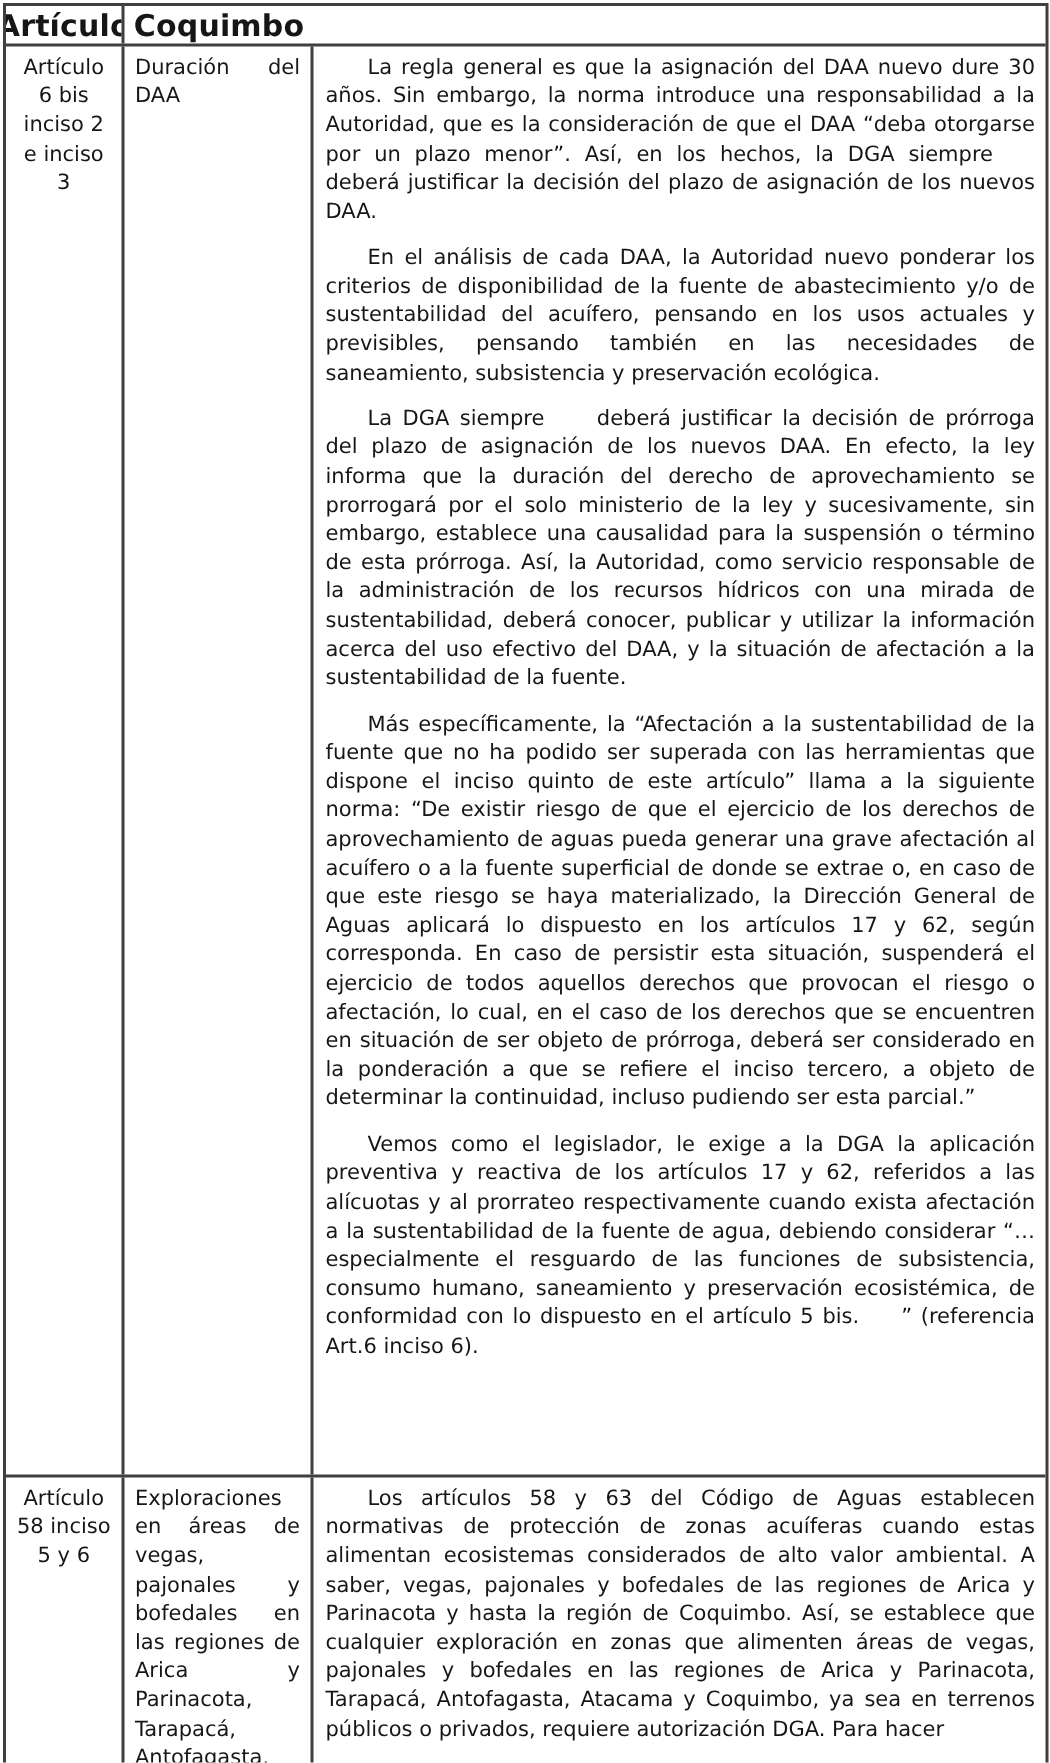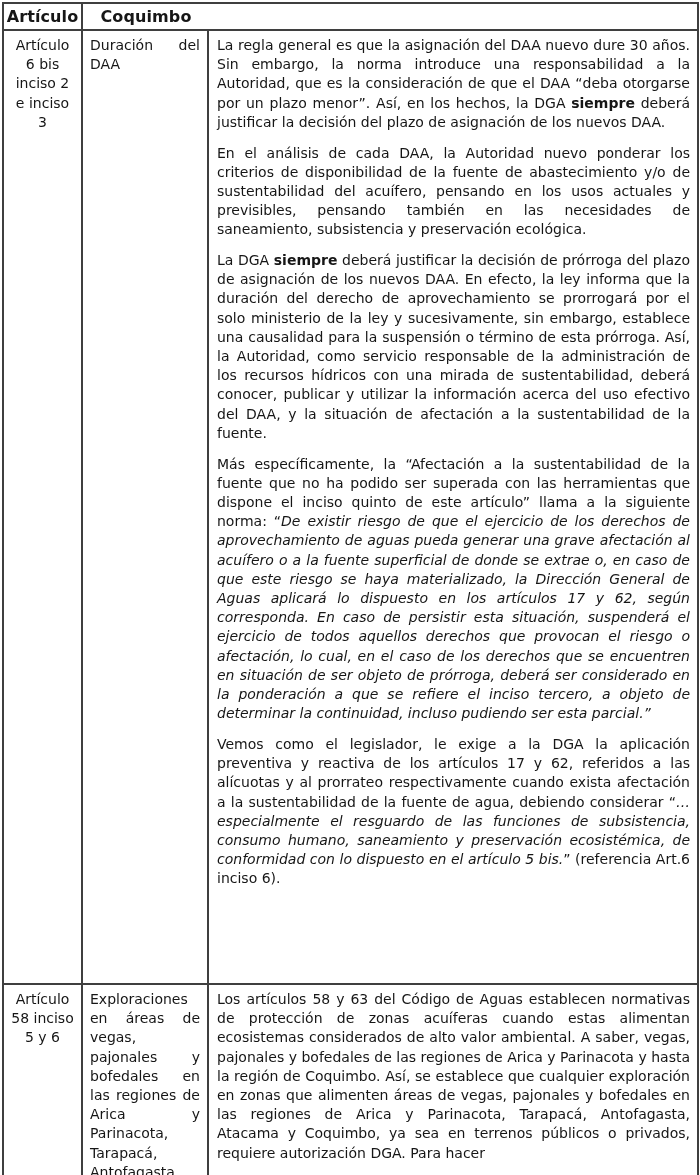--- a/index.html
+++ b/index.html
@@ -36,21 +36,21 @@
   }
   .t-cell:last-child {
     border-right: none;
   }
   
   .hdr .t-cell {
     height: 25px;
     display: flex;
     align-items: center;
     justify-content: center;
-    font-size: 16px;
+    font-size: 20px;
     font-weight: bold;
     letter-spacing: 0.1px;
   }
   
   .body-row .t-cell {
     padding: 5px 7px 6px 7px;
     font-size: 14px;
     line-height: 19.2px;
   }
   .row-1 { height: 952px; }
@@ -65,23 +65,23 @@
     padding-left: 8px !important;
     padding-right: 7px !important;
   }
   .cell-alcance p {
     margin: 0 0 11.5px 0;
     text-align: justify;
   }
   .cell-alcance p:last-child {
     margin-bottom: 0;
   }
-  .seg-n { font-style: normal; font-weight: normal; }
-  .seg-b { font-weight: bold; }
-  .seg-i { font-style: italic; }
+  .seg-n { font-style: normal; font-weight: normal; margin-left: 28px; }
+  .seg-b { font-weight: normal; }
+  .seg-i { }
 </style>
 </head>
 <body>
 
 <div class="doc-table">
 
   <div class="t-row hdr">
     <div class="t-cell">
       <span>Artículo</span>
     </div>

